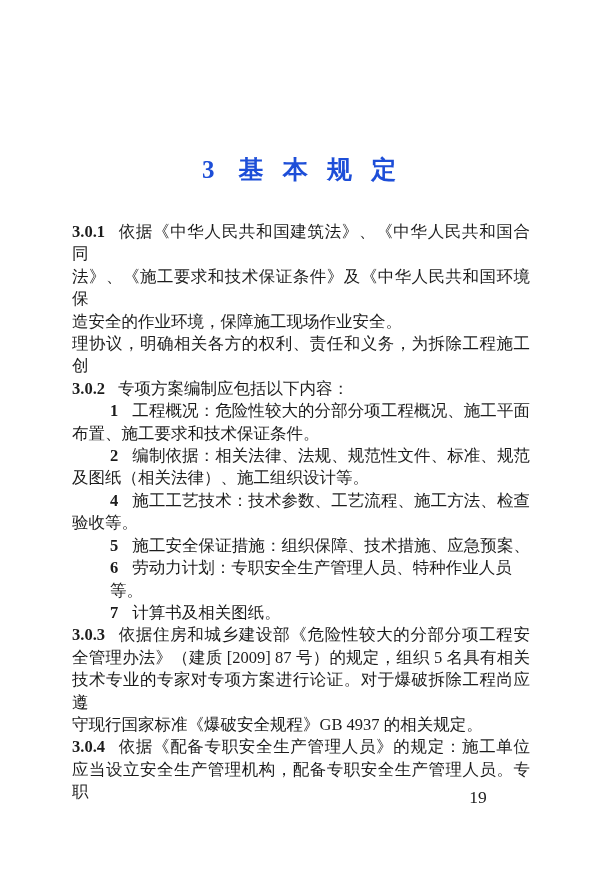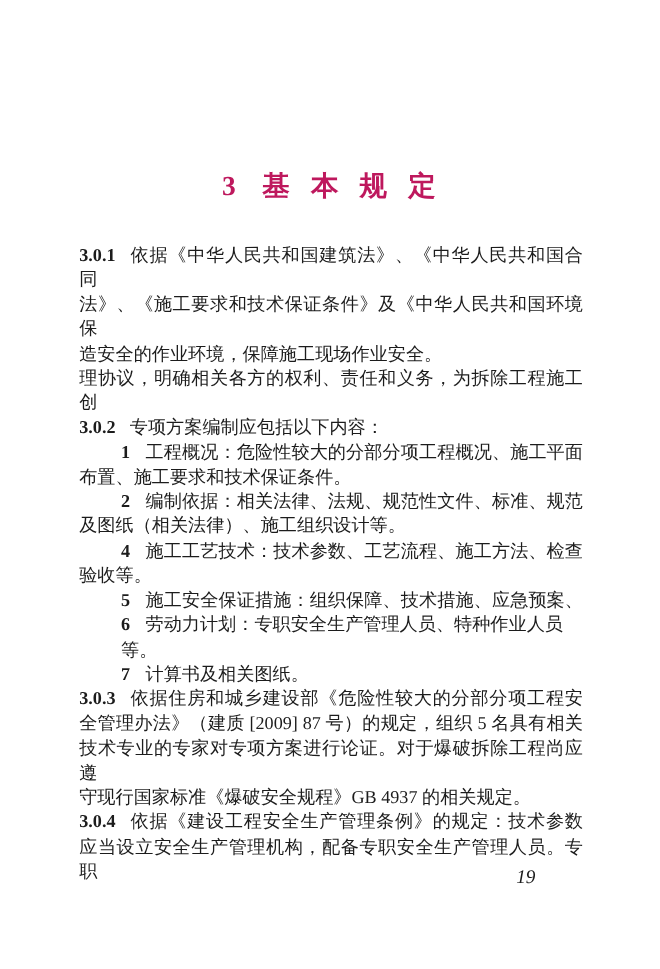--- a/index.html
+++ b/index.html
@@ -18,21 +18,21 @@
   }
   .title {
     position: absolute;
     top: 154px;
     left: 0;
     right: 0;
     text-align: center;
     font-size: 25px;
     font-weight: bold;
     line-height: 32px;
-    color: #be185d;
+    color: #1d4ed8;
   }
   .title .title-num {
     margin-right: 24px;
     letter-spacing: 0;
   }
   .title .title-text {
     word-spacing: 9px;
     letter-spacing: 2px;
   }
   .body-text {
@@ -63,21 +63,20 @@
   .line.sub .num {
     margin-right: 14px;
   }
   .page-number {
     position: absolute;
     top: 787px;
     left: 458px;
     width: 40px;
     text-align: center;
     font-size: 17.5px;
-    font-style: italic;
     color: #1c1c1c;
   }
 </style>
 </head>
 <body>
 
 <div class="page">
 
   <div class="title">
     <span class="title-num">3</span><span class="title-text">基 本 规 定</span>
@@ -95,20 +94,20 @@
     <div class="line"><span>及图纸（相关法律）、施工组织设计等。</span></div>
     <div class="line sub full"><span class="num">4</span><span>施工工艺技术：技术参数、工艺流程、施工方法、检查</span></div>
     <div class="line"><span>验收等。</span></div>
     <div class="line sub full"><span class="num">5</span><span>施工安全保证措施：组织保障、技术措施、应急预案、</span></div>
     <div class="line sub"><span class="num">6</span><span>劳动力计划：专职安全生产管理人员、特种作业人员等。</span></div>
     <div class="line sub"><span class="num">7</span><span>计算书及相关图纸。</span></div>
     <div class="line clause full"><span class="num">3.0.3</span><span>依据住房和城乡建设部《危险性较大的分部分项工程安</span></div>
     <div class="line full"><span>全管理办法》（建质 [2009] 87 号）的规定，组织 5 名具有相关</span></div>
     <div class="line full"><span>技术专业的专家对专项方案进行论证。对于爆破拆除工程尚应遵</span></div>
     <div class="line"><span>守现行国家标准《爆破安全规程》GB 4937 的相关规定。</span></div>
-    <div class="line clause full"><span class="num">3.0.4</span><span>依据《建设工程安全生产管理条例》的规定：技术参数</span></div>
+    <div class="line clause full"><span class="num">3.0.4</span><span>依据《配备专职安全生产管理人员》的规定：施工单位</span></div>
     <div class="line full"><span>应当设立安全生产管理机构，配备专职安全生产管理人员。专职</span></div>
 
   </div>
 
   <div class="page-number">19</div>
 
 </div>
 
 </body></html>

